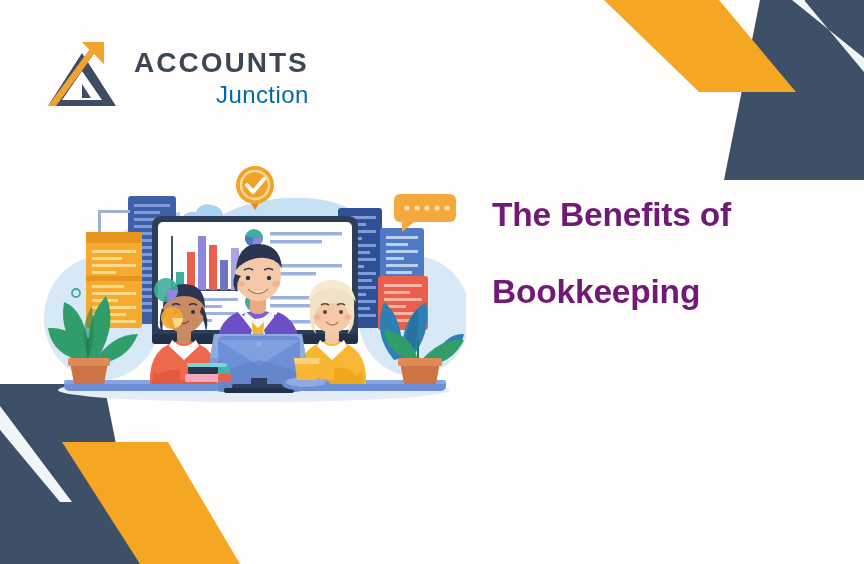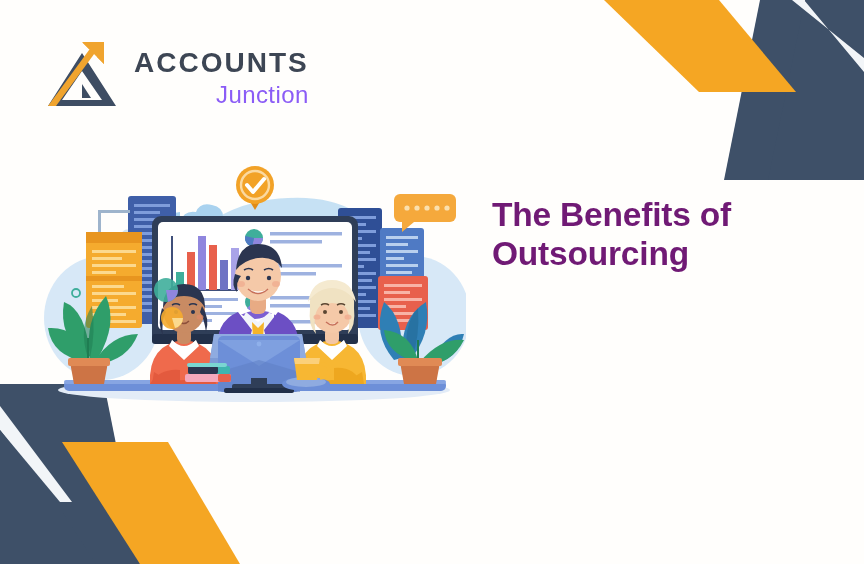--- a/index.html
+++ b/index.html
@@ -27,21 +27,21 @@
     display:flex; align-items:center; gap:12px;text-align:right;
   }
   #logo-mark{ width:80px; height:72px; flex:0 0 auto; }
   #logo-words{ display:flex; flex-direction:column; line-height:1; padding-top:4px;}
   #logo-primary{
     font-size:28px; font-weight:bold; letter-spacing:2.0px;
     color:#3d4654;
   }
   #logo-secondary{
     font-size:24px; font-weight:normal; letter-spacing:0.4px;
-    color:#8b5cf6; margin-top:6px;
+    color:#0369a1; margin-top:6px;
   }
 
   
   #headline{
     position:absolute; left:492px; top:196px;
     width:350px;
     font-size:33.5px; font-weight:bold;
     line-height:38.5px; letter-spacing:-0.2px;
     color:#701a75;
   }
@@ -93,22 +93,22 @@
       <polygon points="40,44 49,58 40,58" fill="#3E4D63"></polygon>
     </svg>
     <div id="logo-words">
       <span id="logo-primary">ACCOUNTS</span>
       <span id="logo-secondary">Junction</span>
     </div>
   </div>
 
   <h1 id="headline">
     <span>The Benefits of</span><br>
-    <span>Outsourcing</span><br>
     <br>
+    <span>Bookkeeping</span><br>
   </h1>
 
   <div id="illustration">
     <svg viewBox="0 0 424 248">
 
       <g>
         <ellipse cx="60" cy="160" rx="58" ry="62" fill="#d7e8f7"></ellipse>
         <ellipse cx="372" cy="158" rx="56" ry="60" fill="#d7e8f7"></ellipse>
         <path d="M118 120 Q160 44 246 40 Q330 36 348 104 Q360 160 300 174 L140 174 Q104 164 118 120 Z" fill="#bcdcf2" opacity="0.85"></path>
       </g>

